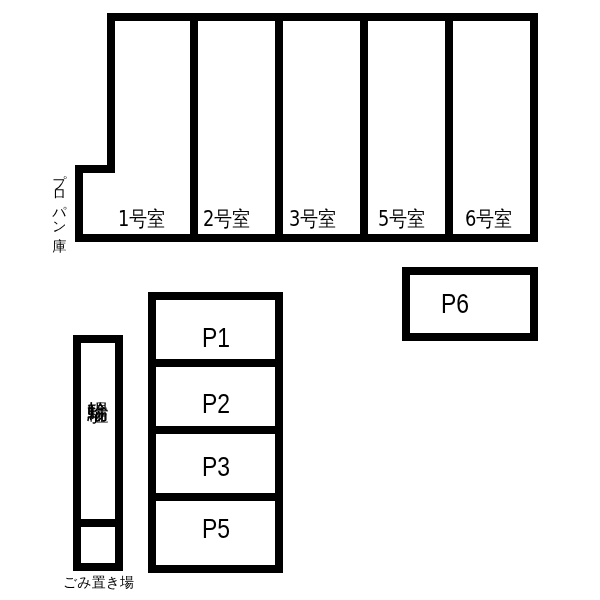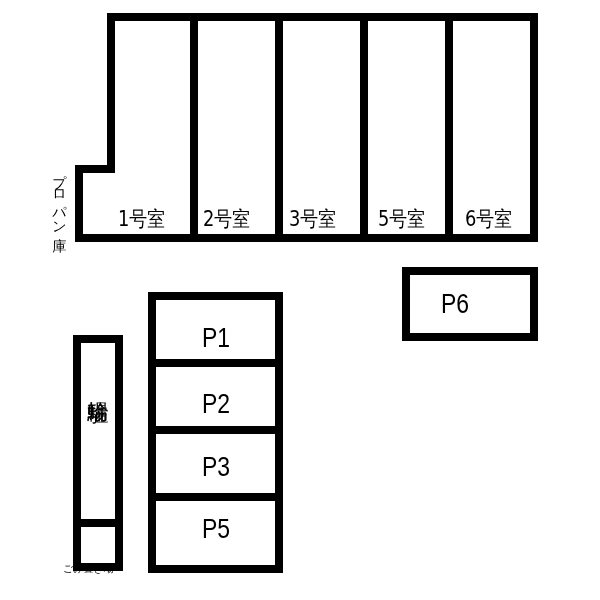--- a/index.html
+++ b/index.html
@@ -43,13 +43,13 @@
 
 <div class="p-label" style="left:186px; top:322px; width:60px;">P1</div>
 <div class="p-label" style="left:186px; top:388px; width:60px;">P2</div>
 <div class="p-label" style="left:186px; top:451px; width:60px;">P3</div>
 <div class="p-label" style="left:186px; top:513px; width:60px;">P5</div>
 
 <div class="box" style="left:73px; top:335px; width:50px; height:236px;"></div>
 <div class="hline" style="left:73px; top:519px; width:50px;"></div>
 <div class="vert" style="left:85px; top:385px; font-size:21px; line-height:26px;">駐輪場</div>
 <div style="position:absolute; left:81px; top:527px; width:34px; height:36px;"></div>
-<div class="small" style="position:absolute; left:63px; top:562px; font-size:10px; white-space:nowrap;">ごみ置き場</div>
+<div class="small" style="position:absolute; left:63px; top:574px; font-size:14px; white-space:nowrap;">ごみ置き場</div>
 
 </body></html>

